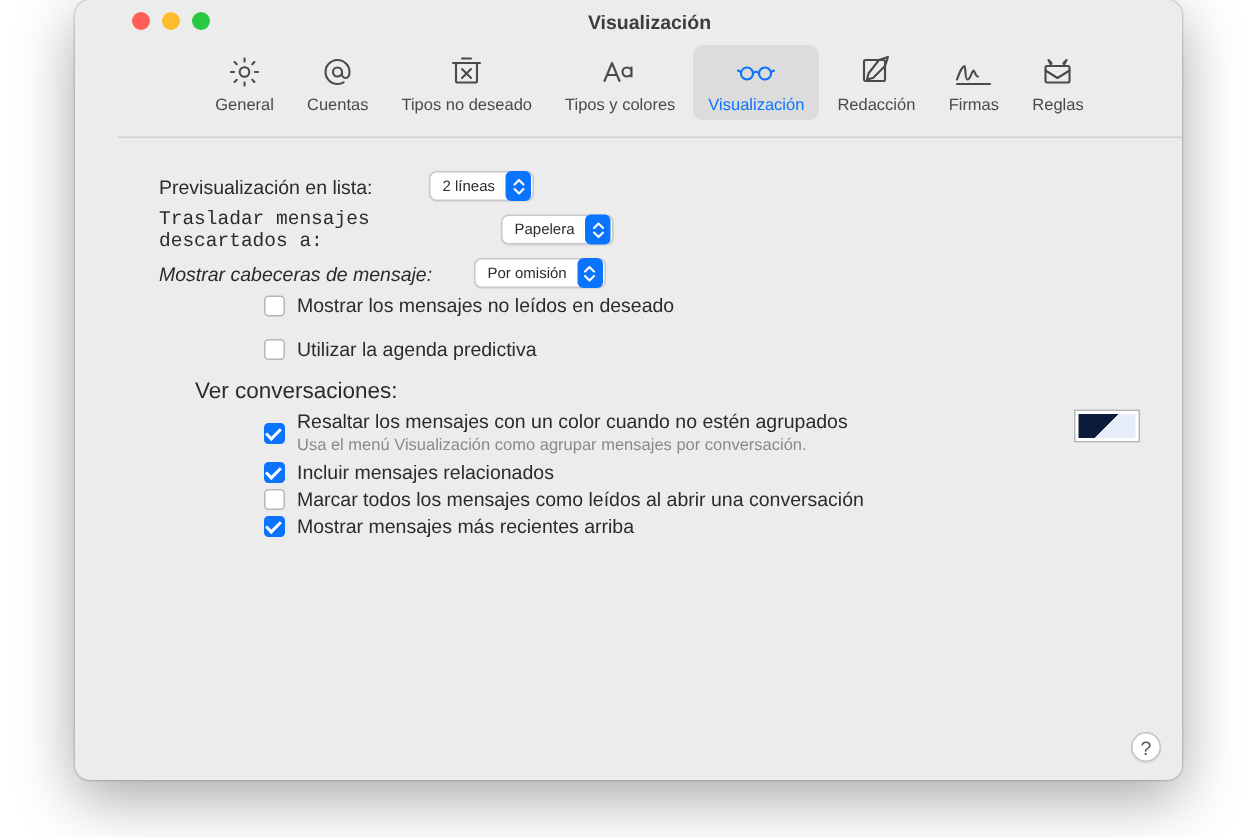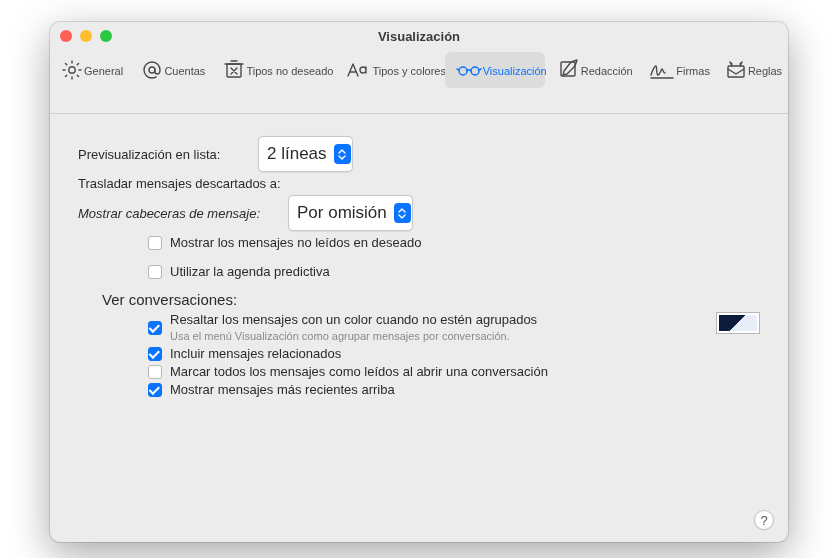--- a/index.html
+++ b/index.html
@@ -4,26 +4,27 @@
 <style>
   * { box-sizing: border-box; margin: 0; padding: 0; }
   body {
     font-family: -apple-system, "Helvetica Neue", Arial, sans-serif;
     background: transparent;
     width: 838px; height: 558px;
     position: relative;
   }
   .window {
     position: absolute;
-    left: 50px; top: 22px;
+    left: 50px; top: 0;
     width: 738px; height: 520px;
     background: #ececec;
     border-radius: 10px;
     box-shadow: 0 12px 40px rgba(0,0,0,0.35), 0 0 0 1px rgba(0,0,0,0.12);
     overflow: hidden;
+    padding-left: 28px;
   }
   .titlebar {
     height: 28px;
     display: flex; align-items: center;
     padding: 0 10px;
     position: relative;
   }
   .traffic { display: flex; gap: 8px; align-items: center; }
   .dot { width: 12px; height: 12px; border-radius: 50%; }
   .dot.red { background: #ff5f57; }
@@ -35,21 +36,21 @@
     pointer-events: none;
   }
   .toolbar {
     height: 64px;
     display: flex; justify-content: center; align-items: flex-start;
     gap: 2px;
     border-bottom: 1px solid #d0d0d0;
     padding-top: 2px;
   }
   .tab {
-    display: flex; flex-direction: row; align-items: center;
+    display: flex; flex-direction: column; align-items: center;
     padding: 4px 10px 4px;
     border-radius: 6px;
     min-width: 54px;
     cursor: default;
   }
   .tab.selected { background: #dcdcdc; }
   .tab .icon { width: 28px; height: 28px; display:flex; align-items:center; justify-content:center; }
   .tab .label { font-size: 11px; color: #4a4a4a; margin-top: 2px; white-space: nowrap; }
   .tab.selected .label { color: #0a74ff; }
   .tab.selected svg { stroke: #0a74ff; }
@@ -62,23 +63,23 @@
     display: flex; align-items: center;
     margin: 4px 0;
     position: relative;
   }
   .label-col { width: 220px; text-align: left; padding-right: 8px; }
   .select {
     display: inline-flex; align-items: center;
     background: #fff;
     border: 1px solid #c8c8c8;
     border-radius: 5px;
-    height: 36px;
+    height: 20px;
     padding: 0 0 0 8px;
-    font-size: 17px;
+    font-size: 10px;
     box-shadow: 0 0.5px 1px rgba(0,0,0,0.08);
   }
   .select .sel-text { padding-right: 6px; }
   .select .steppers {
     width: 17px; height: 20px;
     background: #0a74ff;
     border-radius: 4px;
     margin: 1px;
     display: flex; flex-direction: column; align-items: center; justify-content: center;
     gap: 1px;
@@ -238,21 +239,32 @@
               <path d="M1 4l3-3 3 3" stroke="#fff"></path>
             </svg>
           <svg width="8" height="5" viewBox="0 0 8 5">
               <path d="M1 1l3 3 3-3" stroke="#fff"></path>
             </svg>
         </span>
       </div>
     </div>
 
     <div class="row">
-      <div class="label-col" style="width:228px;">Trasladar mensajes descartados a:</div>
+      <div class="label-col" style="width:228px;font-family:Liberation Mono, monospace;">Trasladar mensajes descartados a:</div>
+      <div class="select">
+        <span class="sel-text">Papelera</span>
+        <span class="steppers">
+          <svg width="8" height="5" viewBox="0 0 8 5">
+              <path d="M1 4l3-3 3 3" stroke="#fff"></path>
+            </svg>
+          <svg width="8" height="5" viewBox="0 0 8 5">
+              <path d="M1 1l3 3 3-3" stroke="#fff"></path>
+            </svg>
+        </span>
+      </div>
     </div>
 
     <div class="row">
       <div class="label-col" style="width:210px;font-style:italic;">Mostrar cabeceras de mensaje:</div>
       <div class="select">
         <span class="sel-text">Por omisión</span>
         <span class="steppers">
           <svg width="8" height="5" viewBox="0 0 8 5">
               <path d="M1 4l3-3 3 3" stroke="#fff"></path>
             </svg>

